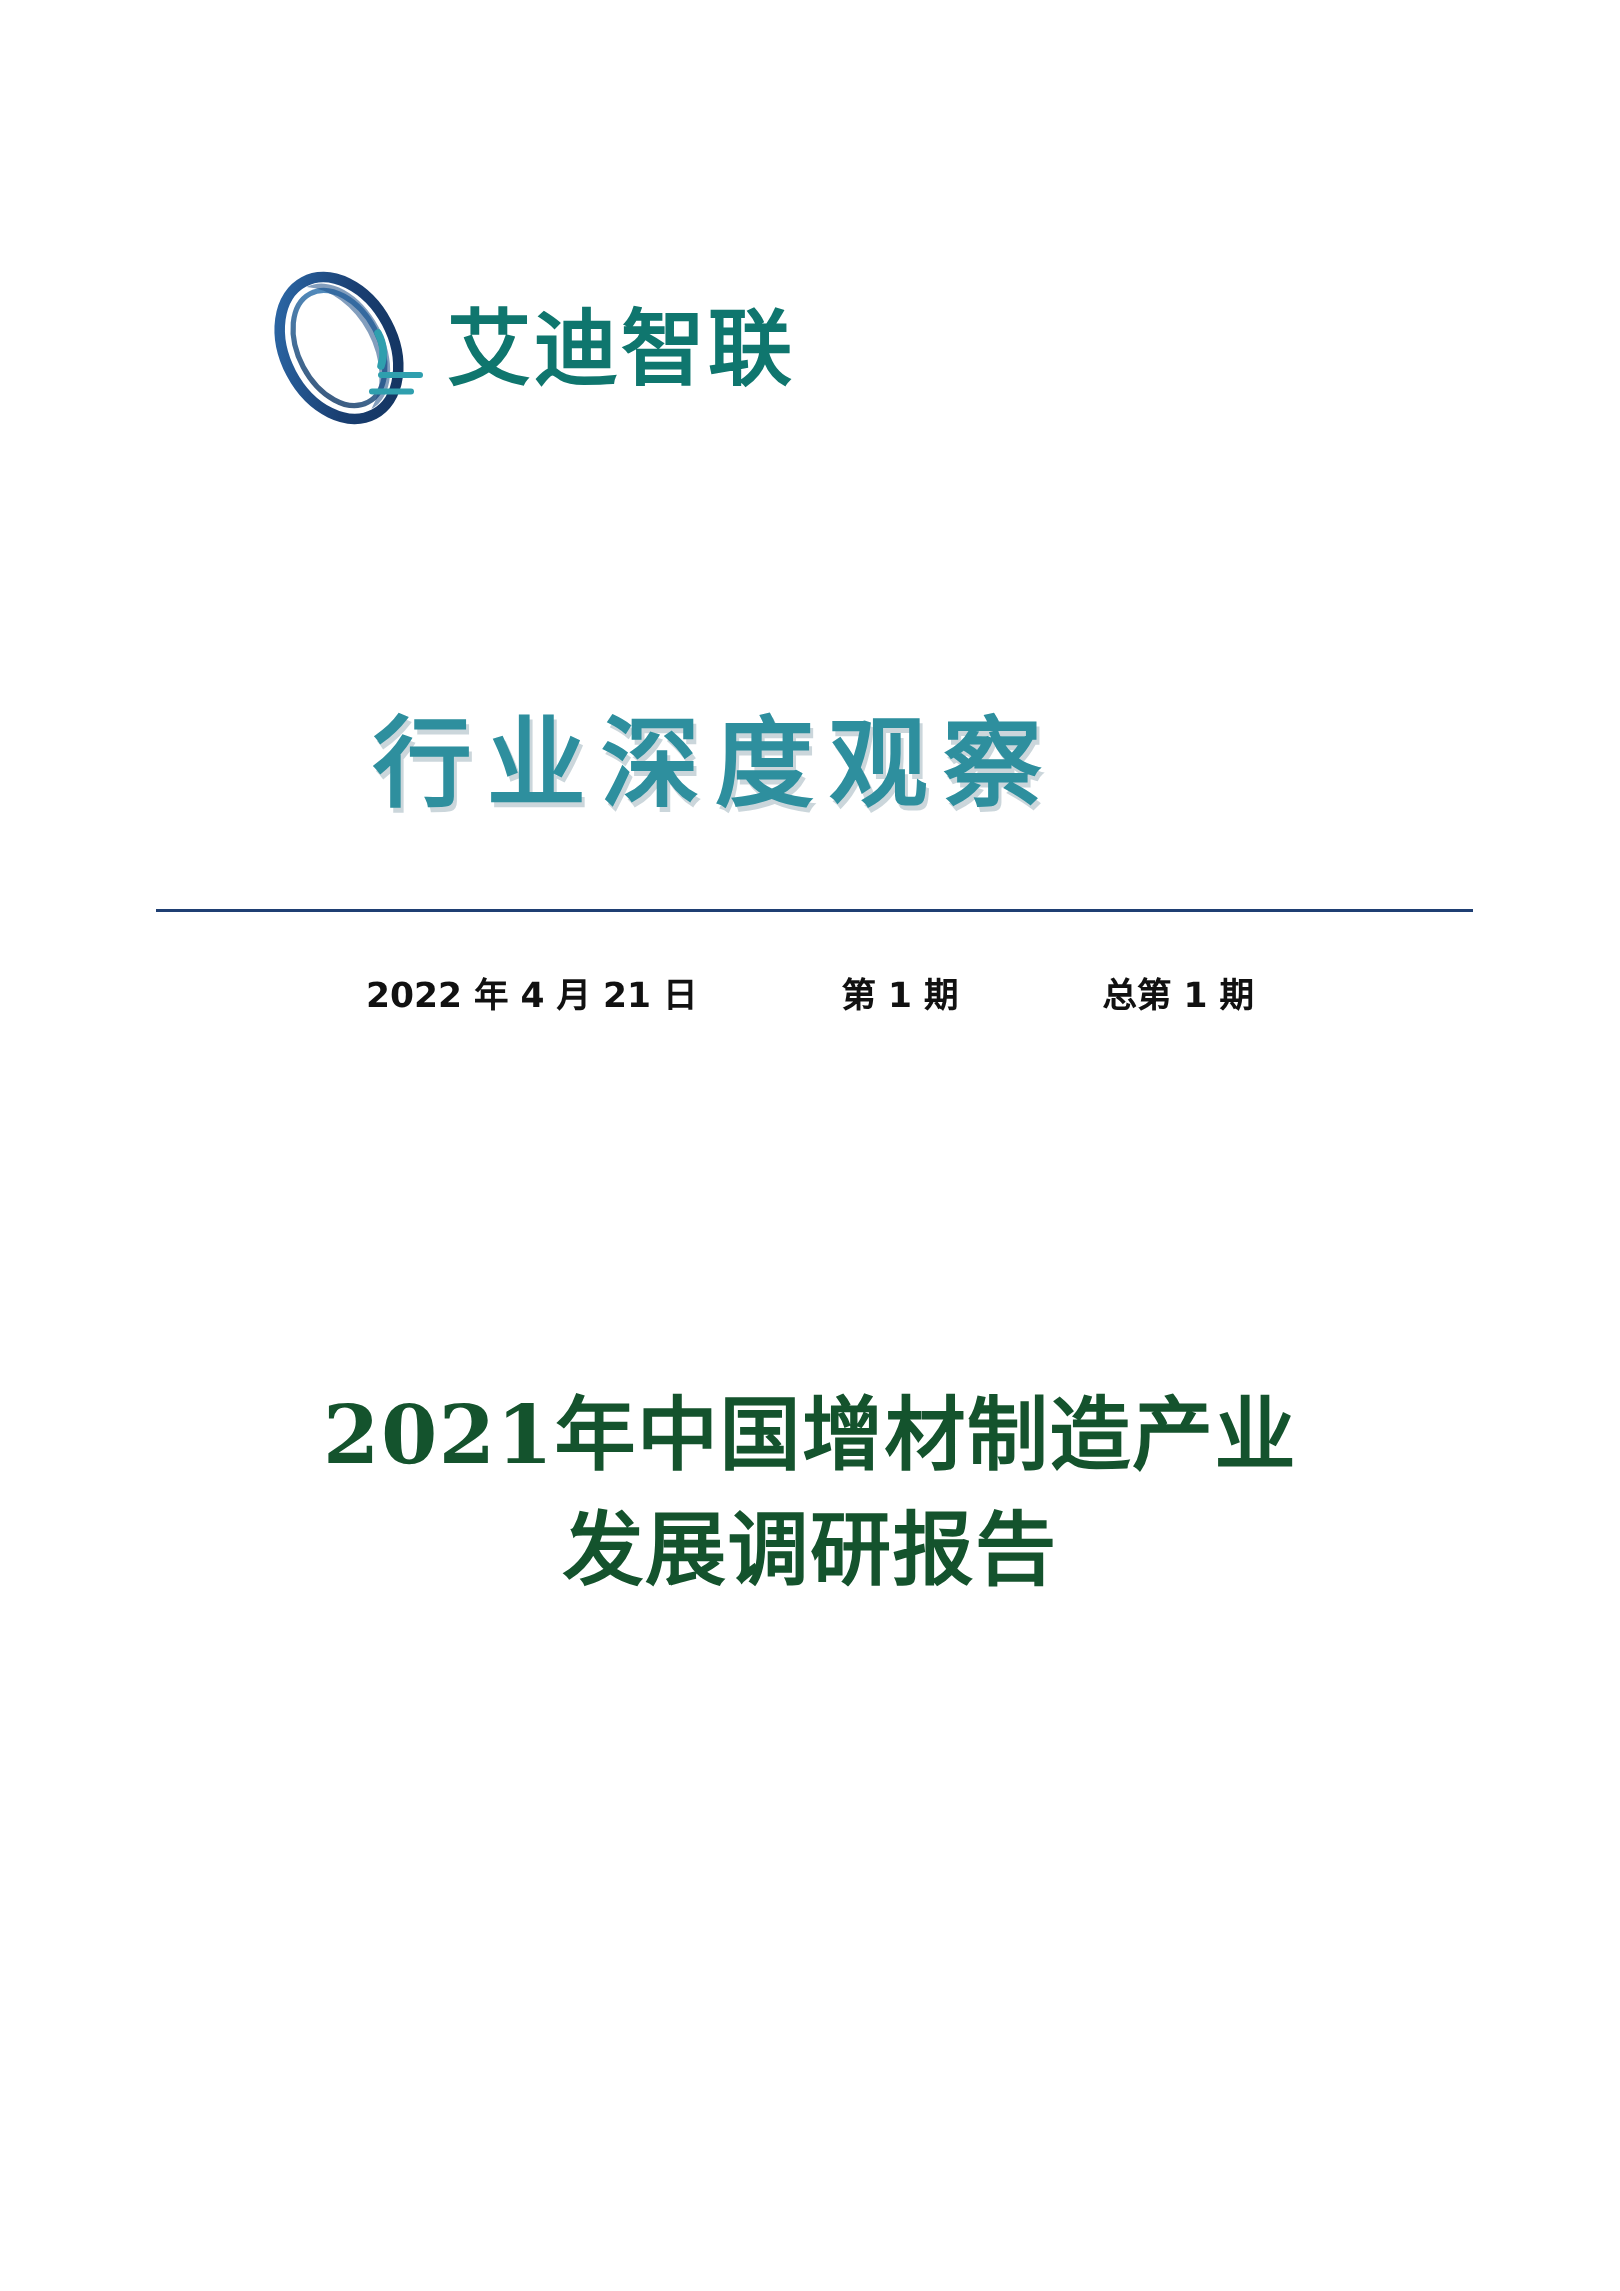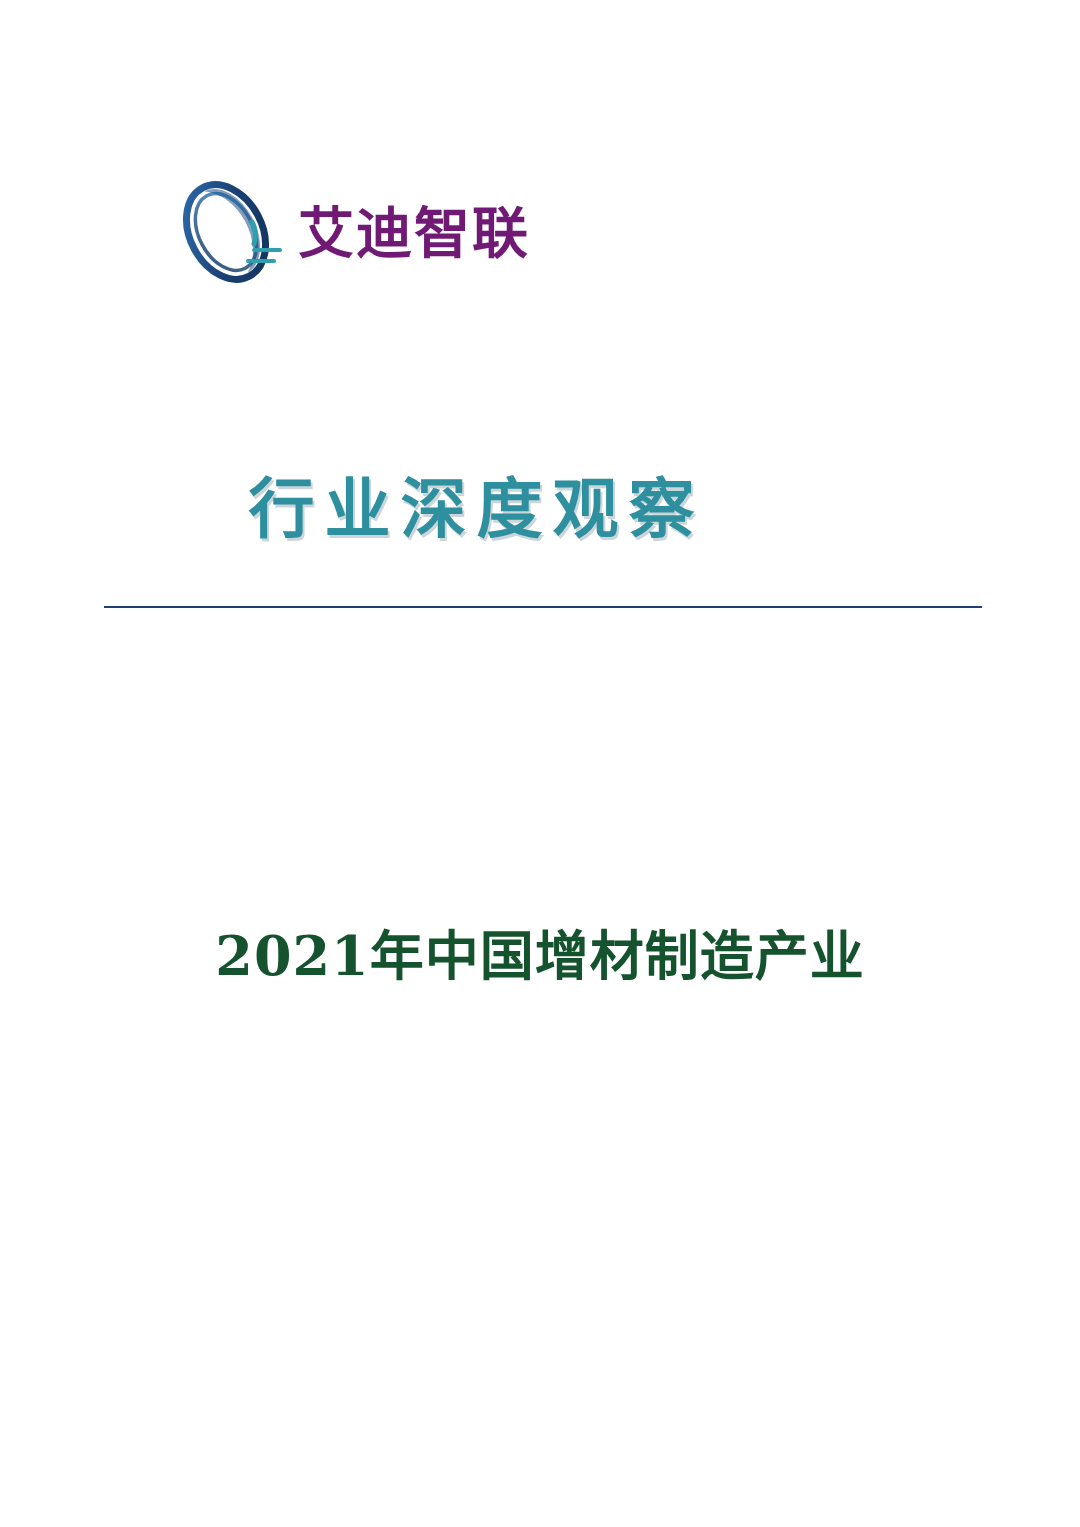--- a/index.html
+++ b/index.html
@@ -35,21 +35,21 @@
   .logo-mark {
     width: 116px;
     height: 112px;
     position: relative;
     flex: 0 0 auto;
   }
   .logo-text {
     font-family: "DejaVu Sans", "Liberation Sans", sans-serif;
     font-size: 56px;
     font-weight: 700;
-    color: #701a75;
+    color: #0f766e;
     letter-spacing: 2px;
     line-height: 1;
     white-space: nowrap;
     margin-left: 4px;
     margin-top: 4px;
   }
 
   
   .masthead {
     position: absolute;
@@ -145,18 +145,24 @@
         </g>
       </svg>
     </div>
     <div class="logo-text">艾迪智联</div>
   </div>
 
   <div class="masthead">行业深度观察</div>
 
   <div class="rule"></div>
 
+  <div class="issue-line">
+    <span>2022 年 4 月 21 日</span>
+    <span>第 1 期</span>
+    <span>总第 1 期</span>
+  </div>
 
   <div class="doc-title">
     <span class="line">2021年中国增材制造产业</span>
+    <span class="line">发展调研报告</span>
   </div>
 
 </div>
 
 </body></html>

